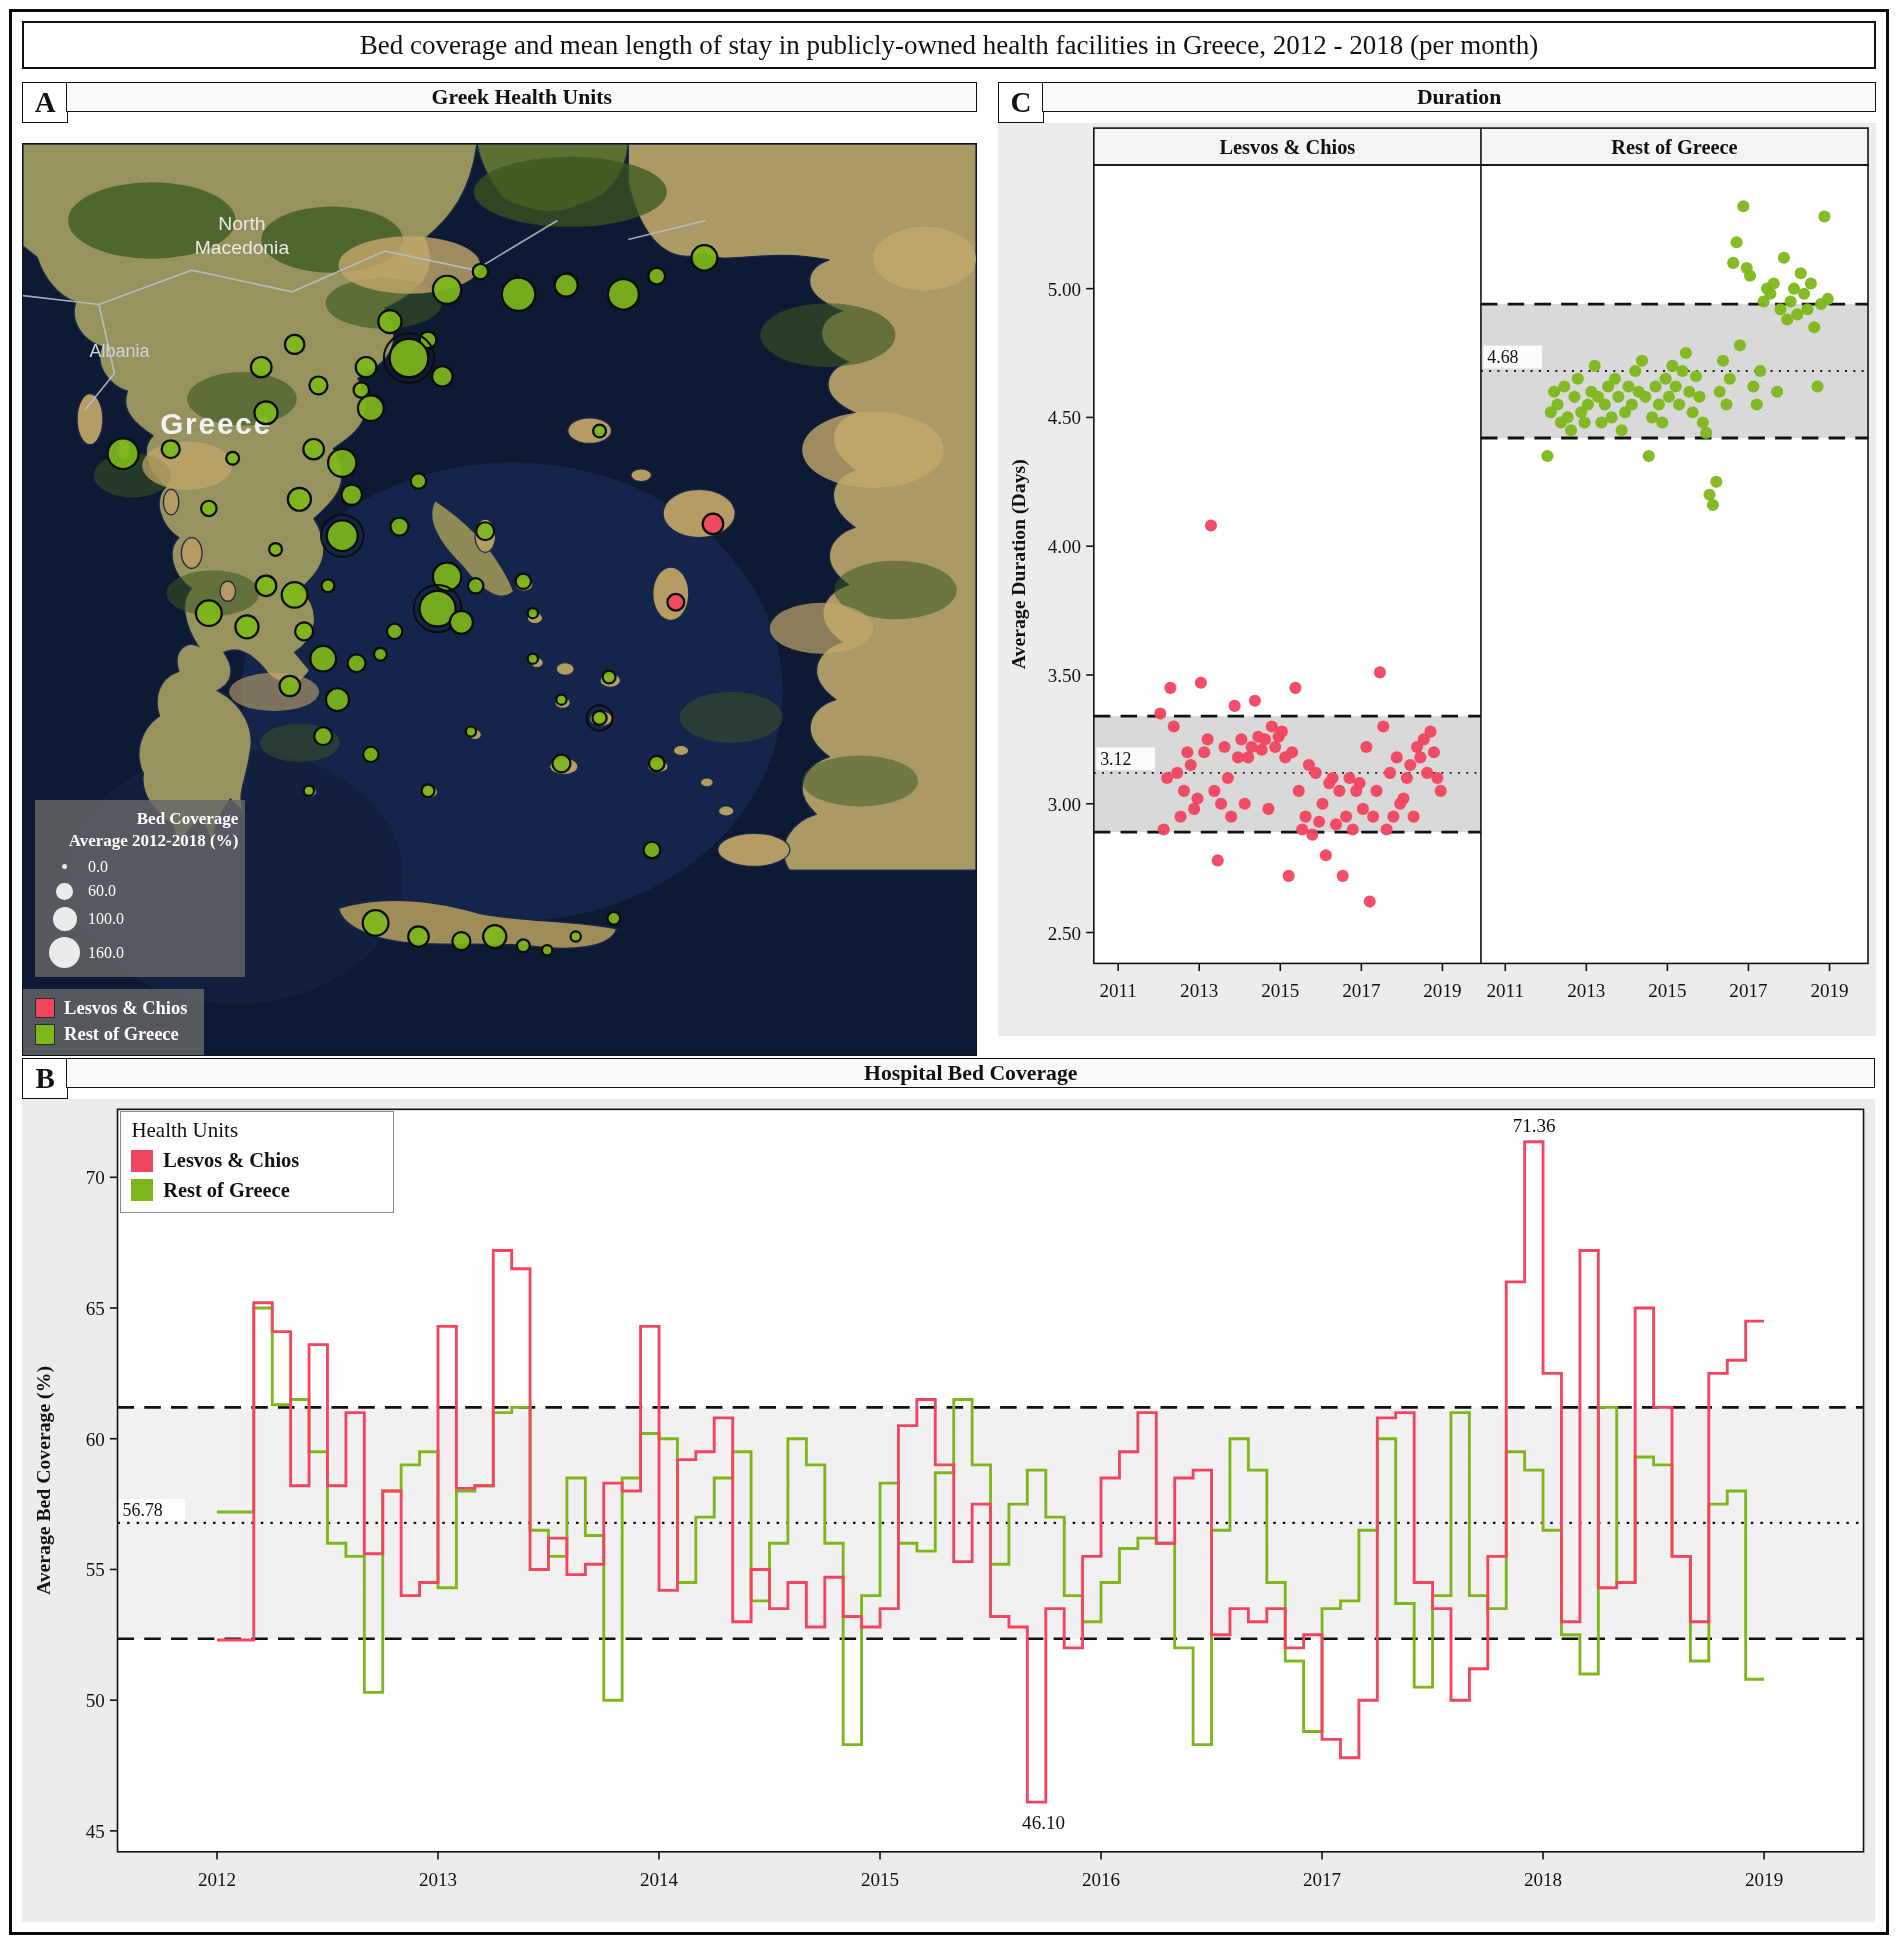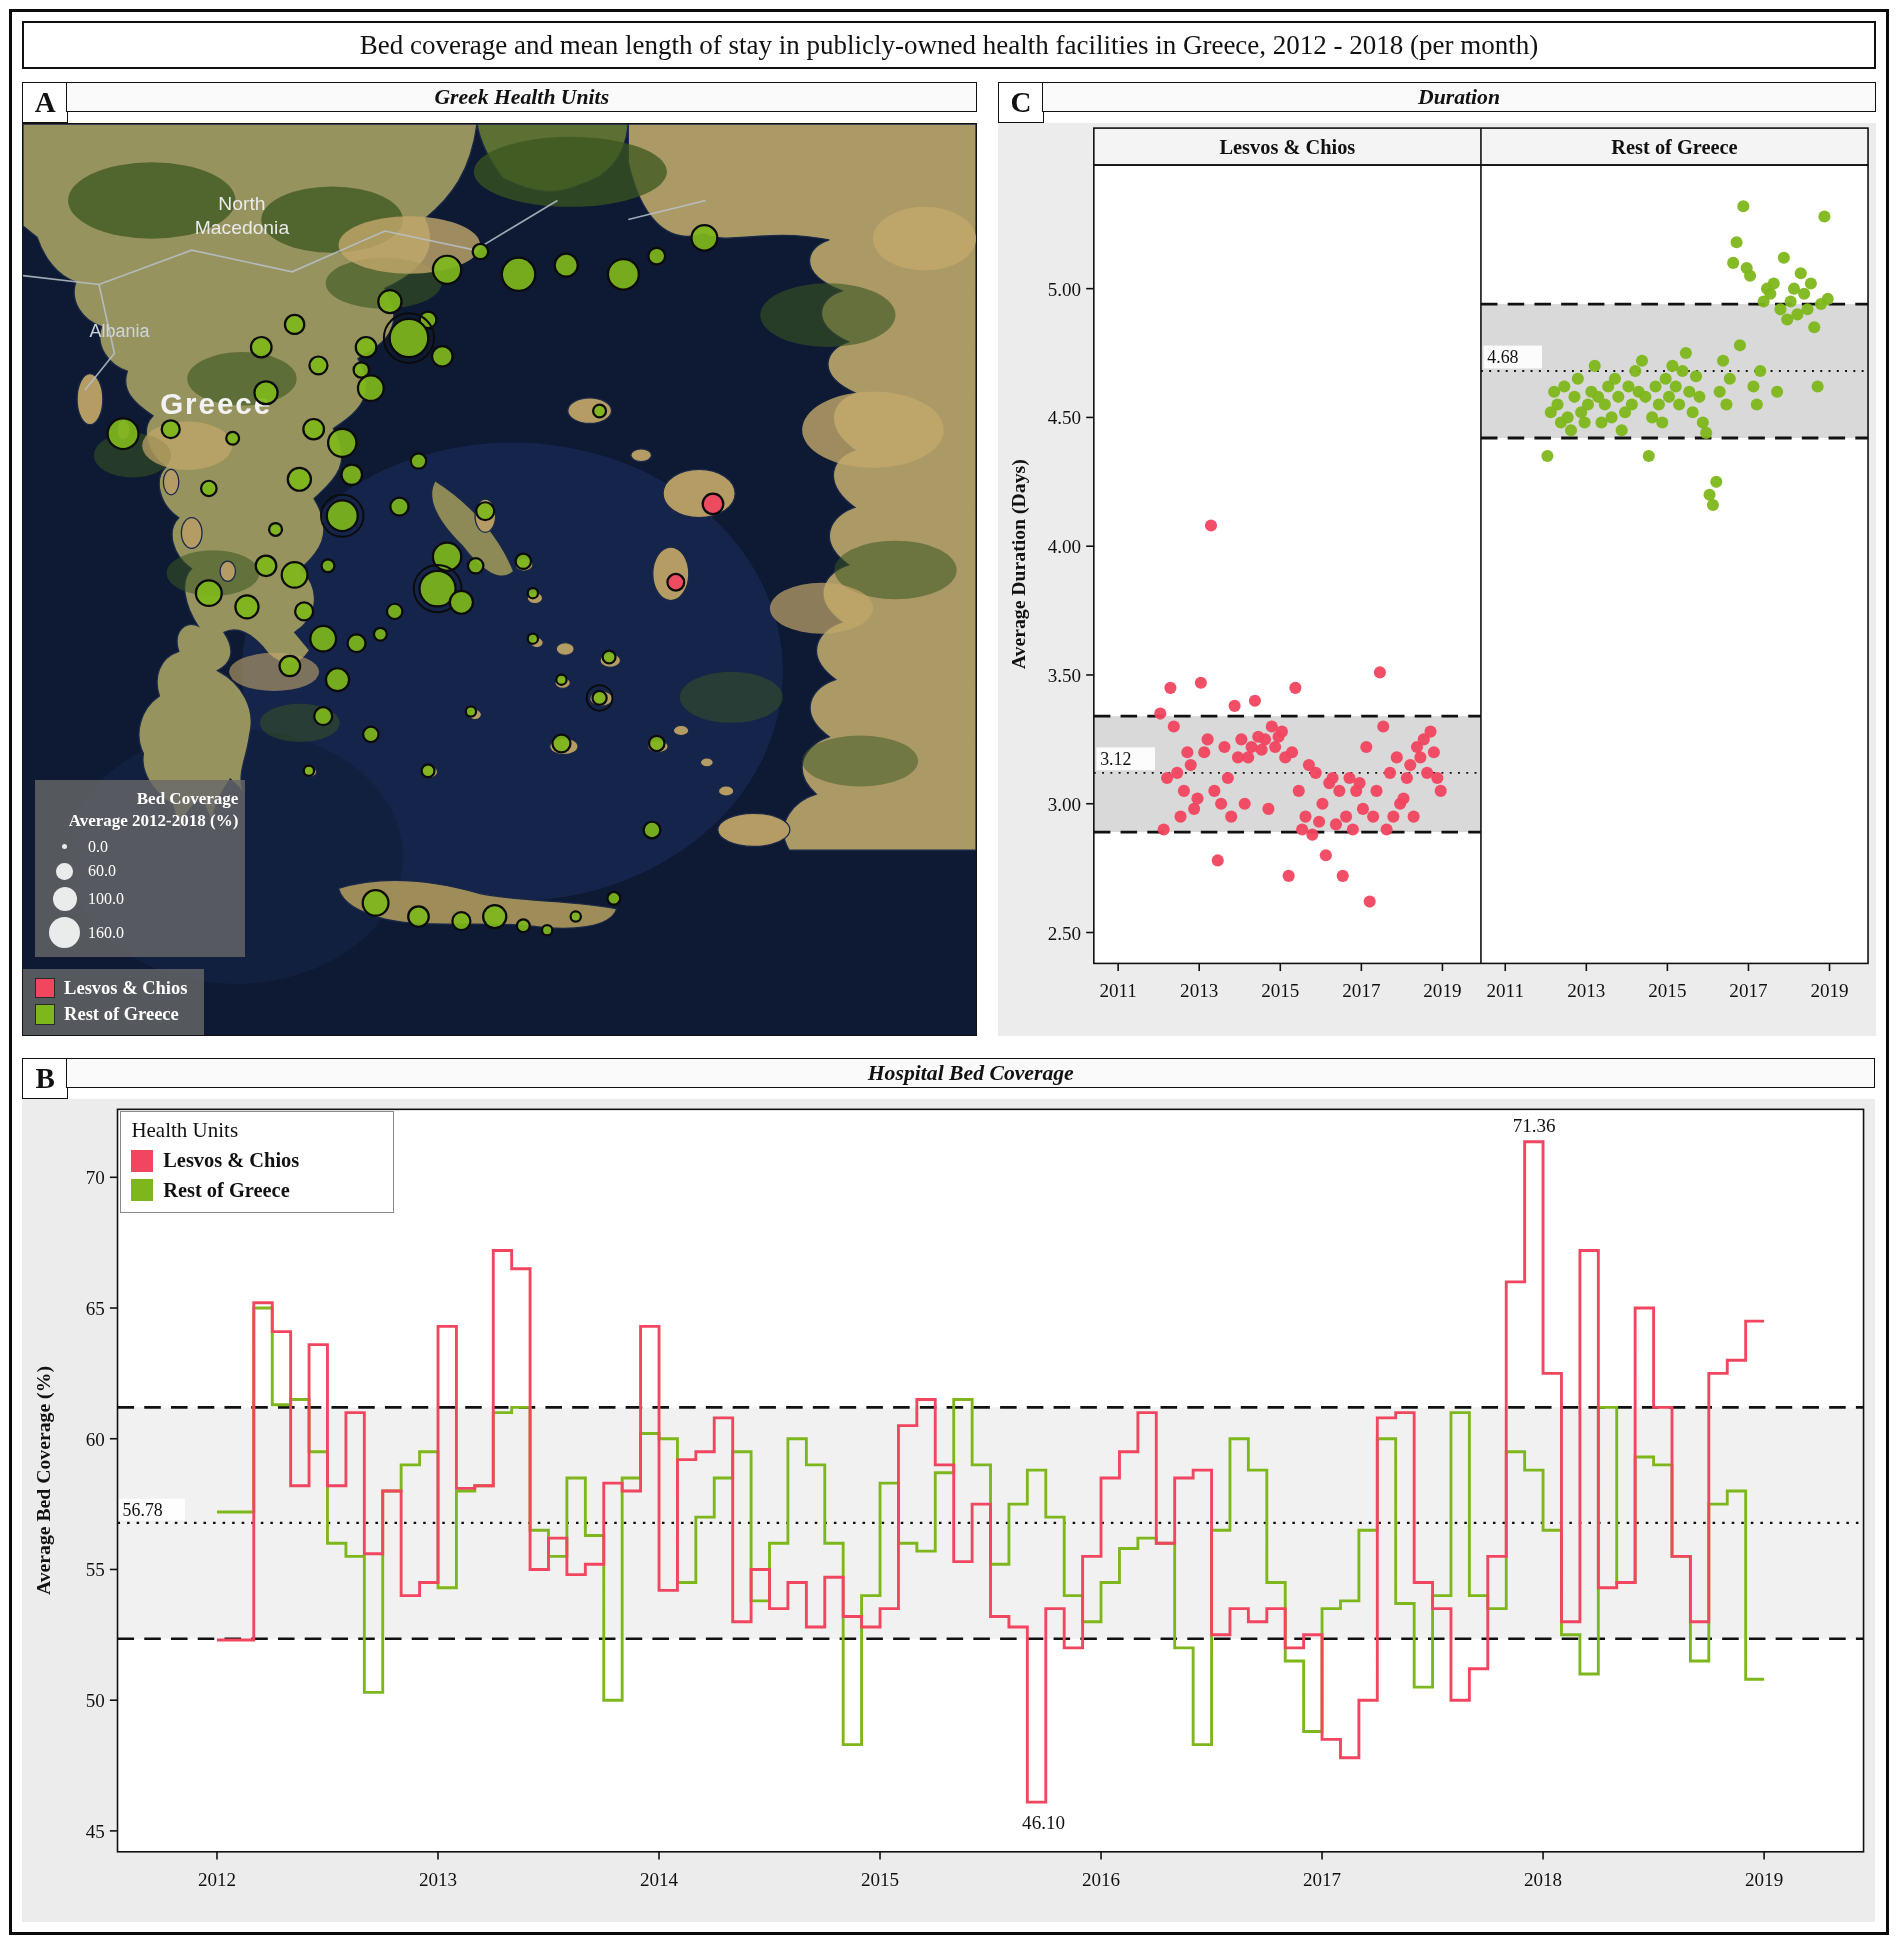--- a/index.html
+++ b/index.html
@@ -11,23 +11,23 @@
 
   .panel{position:absolute;}
   #panel-a{left:10.2px;top:70px;width:955px;height:954px;}
   #panel-c{left:986px;top:70px;width:878px;height:954px;}
   #panel-b{left:10.2px;top:1046px;width:1853px;height:864px;}
 
   .panel-head{display:flex;height:41px;}
   .letter-box{width:46px;height:41px;border:1.9px solid #111;box-sizing:border-box;background:#fff;
     display:flex;align-items:center;justify-content:center;font-size:29px;font-weight:700;}
   .head-strip{flex:1;height:30px;border:1.9px solid #111;box-sizing:border-box;margin-left:-1.9px;background:#fafafa;
-    display:flex;align-items:center;justify-content:center;font-size:21.7px;font-weight:700;font-style:italic;}
-
-  #map-wrap{position:relative;width:955px;height:913px;border:1.9px solid #111;box-sizing:border-box;background:#0e1a33;overflow:hidden;}
+    display:flex;align-items:center;justify-content:center;font-size:21.7px;font-weight:700;}
+
+  #map-wrap{position:relative;width:955px;height:913px;border:1.9px solid #111;box-sizing:border-box;background:#0e1a33;overflow:hidden;margin-top:20px;}
   #map-wrap svg{position:absolute;left:0;top:0;width:100%;height:100%;}
 
   .chart-wrap{position:relative;background:#ececec;}
   #chart-c{width:878px;height:913px;}
   #chart-b{width:1853px;height:823px;}
   .chart-wrap svg{position:absolute;left:0;top:0;width:100%;height:100%;}
 
   svg text{font-family:"Liberation Serif","DejaVu Serif",serif;fill:#111;}
   .t28{font-size:28px;}
   .t30{font-size:30px;}

